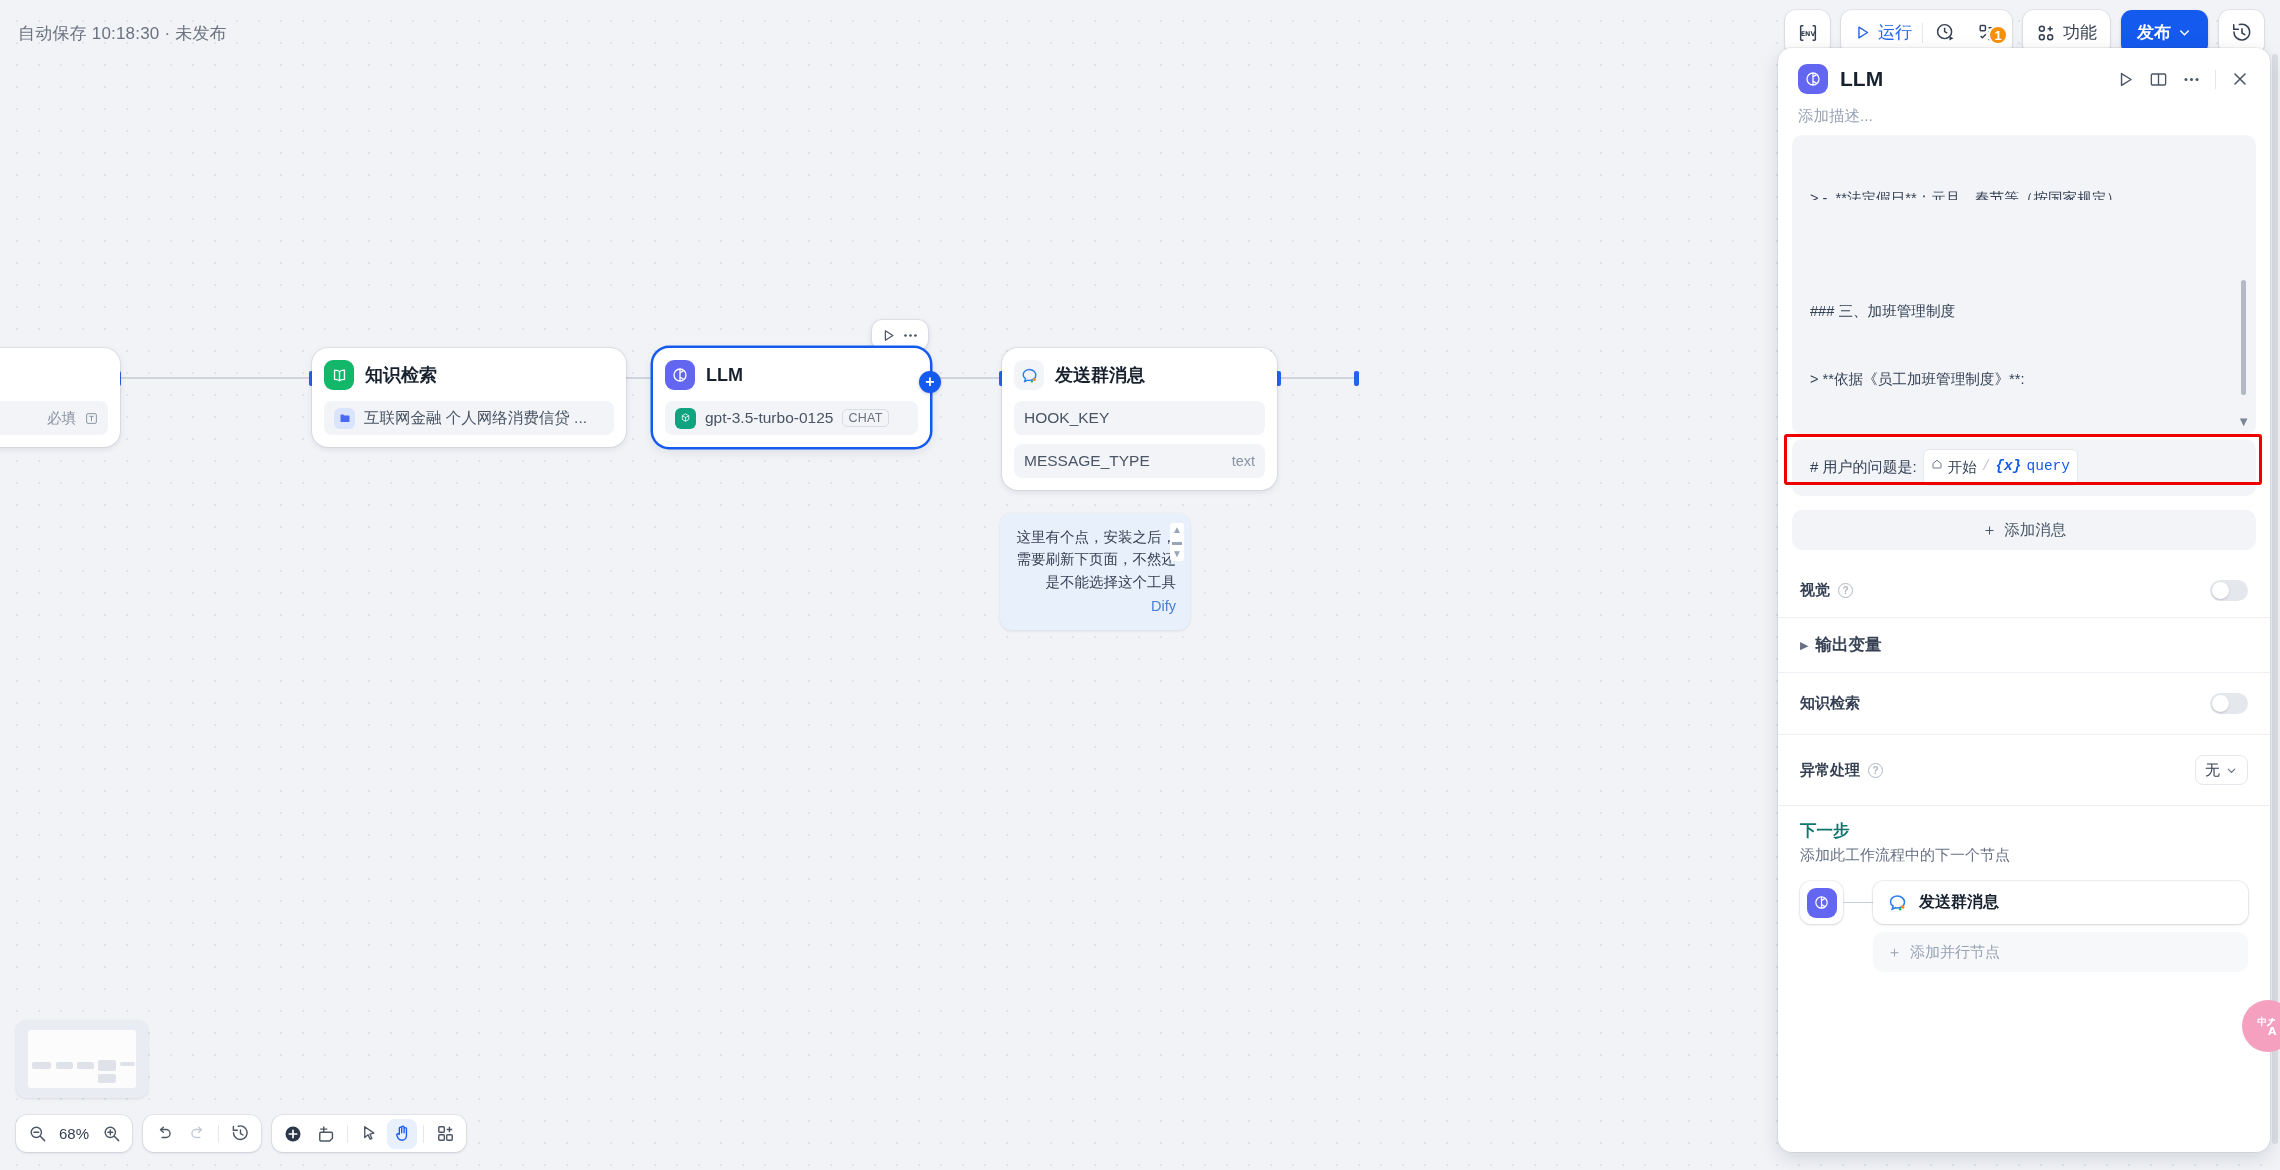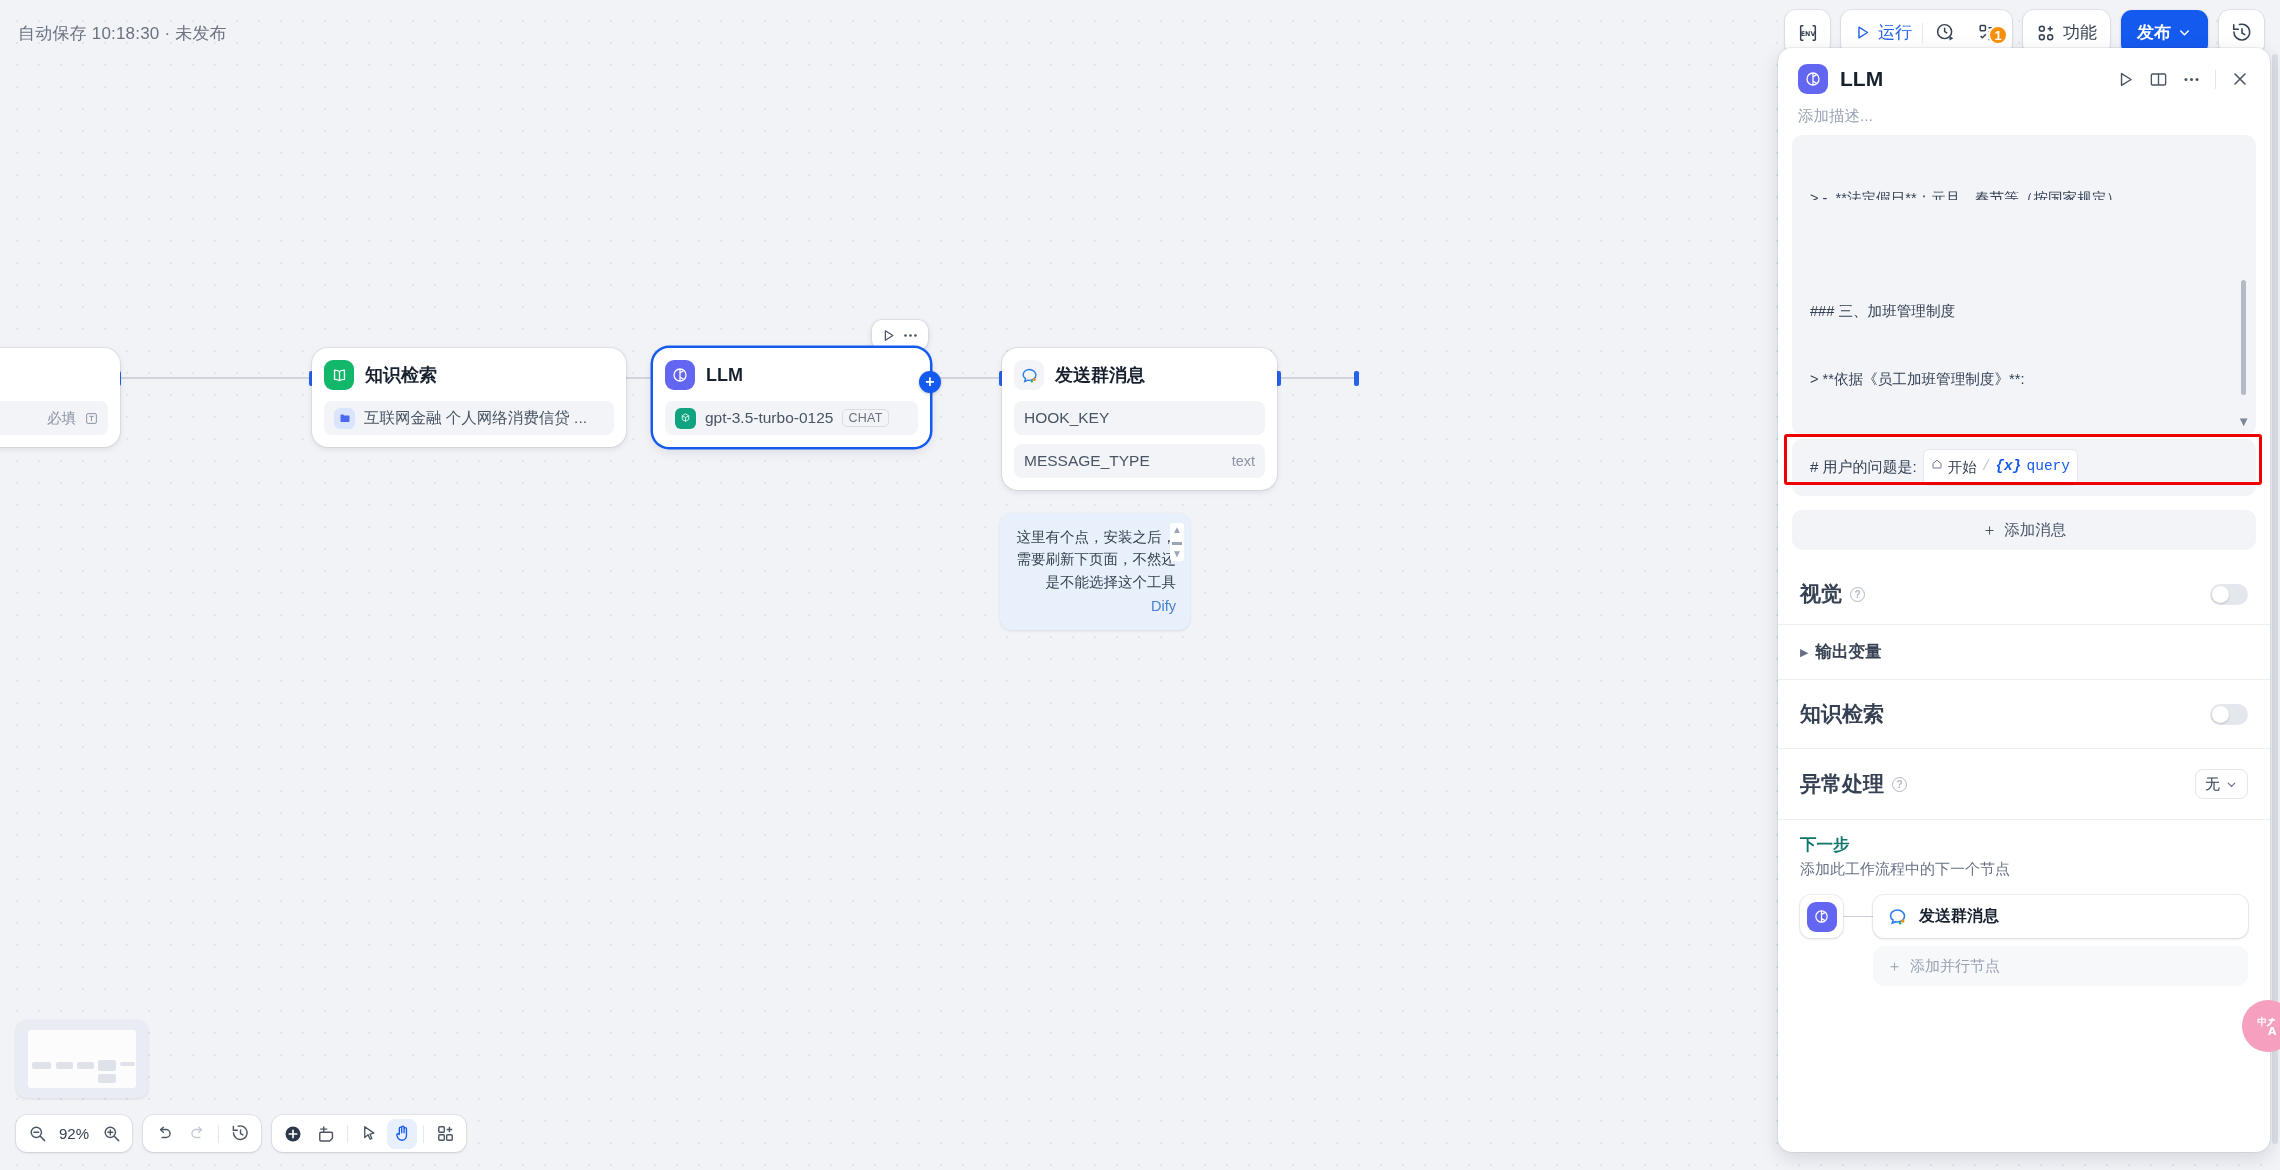--- a/index.html
+++ b/index.html
@@ -176,21 +176,21 @@
 
   .add-msg {
     margin: 14px 14px 0; background: #f2f4f7; border-radius: 10px;
     height: 40px; display: flex; align-items: center; justify-content: center;
     gap: 7px; font-size: 15.5px; color: #475467; cursor: pointer;
   }
 
   .row-setting {
     display: flex; align-items: center; padding: 16px 22px; gap: 8px;
   }
-  .row-setting .lbl { font-size: 21px; font-weight: 700; color: #354052; }
+  .row-setting .lbl { font-size: 15px; font-weight: 700; color: #354052; }
   .qmark {
     width: 15px; height: 15px; border-radius: 50%; border: 1.4px solid #b0b7c3;
     color: #b0b7c3; font-size: 10px; display: flex; align-items: center;
     justify-content: center; font-weight: 700;
   }
   .toggle {
     margin-left: auto; width: 38px; height: 21px; border-radius: 11px;
     background: #e4e7ec; position: relative; cursor: pointer;
   }
   .toggle::after {
@@ -664,21 +664,21 @@
 
   <div class="bl-bar">
     <div class="bl-group">
       <div class="bl-btn">
         <svg width="19" height="19" viewBox="0 0 24 24" fill="none" stroke="#4b5563" stroke-width="1.8" stroke-linecap="round">
           <circle cx="10.5" cy="10.5" r="6.5"></circle>
             <path d="M15.5 15.5L21 21"></path>
             <path d="M7.5 10.5h6"></path>
         </svg>
       </div>
-      <div class="zoomval">92%</div>
+      <div class="zoomval">68%</div>
       <div class="bl-btn">
         <svg width="19" height="19" viewBox="0 0 24 24" fill="none" stroke="#4b5563" stroke-width="1.8" stroke-linecap="round">
           <circle cx="10.5" cy="10.5" r="6.5"></circle>
             <path d="M15.5 15.5L21 21"></path>
             <path d="M7.5 10.5h6M10.5 7.5v6"></path>
         </svg>
       </div>
     </div>
 
     <div class="bl-group">

